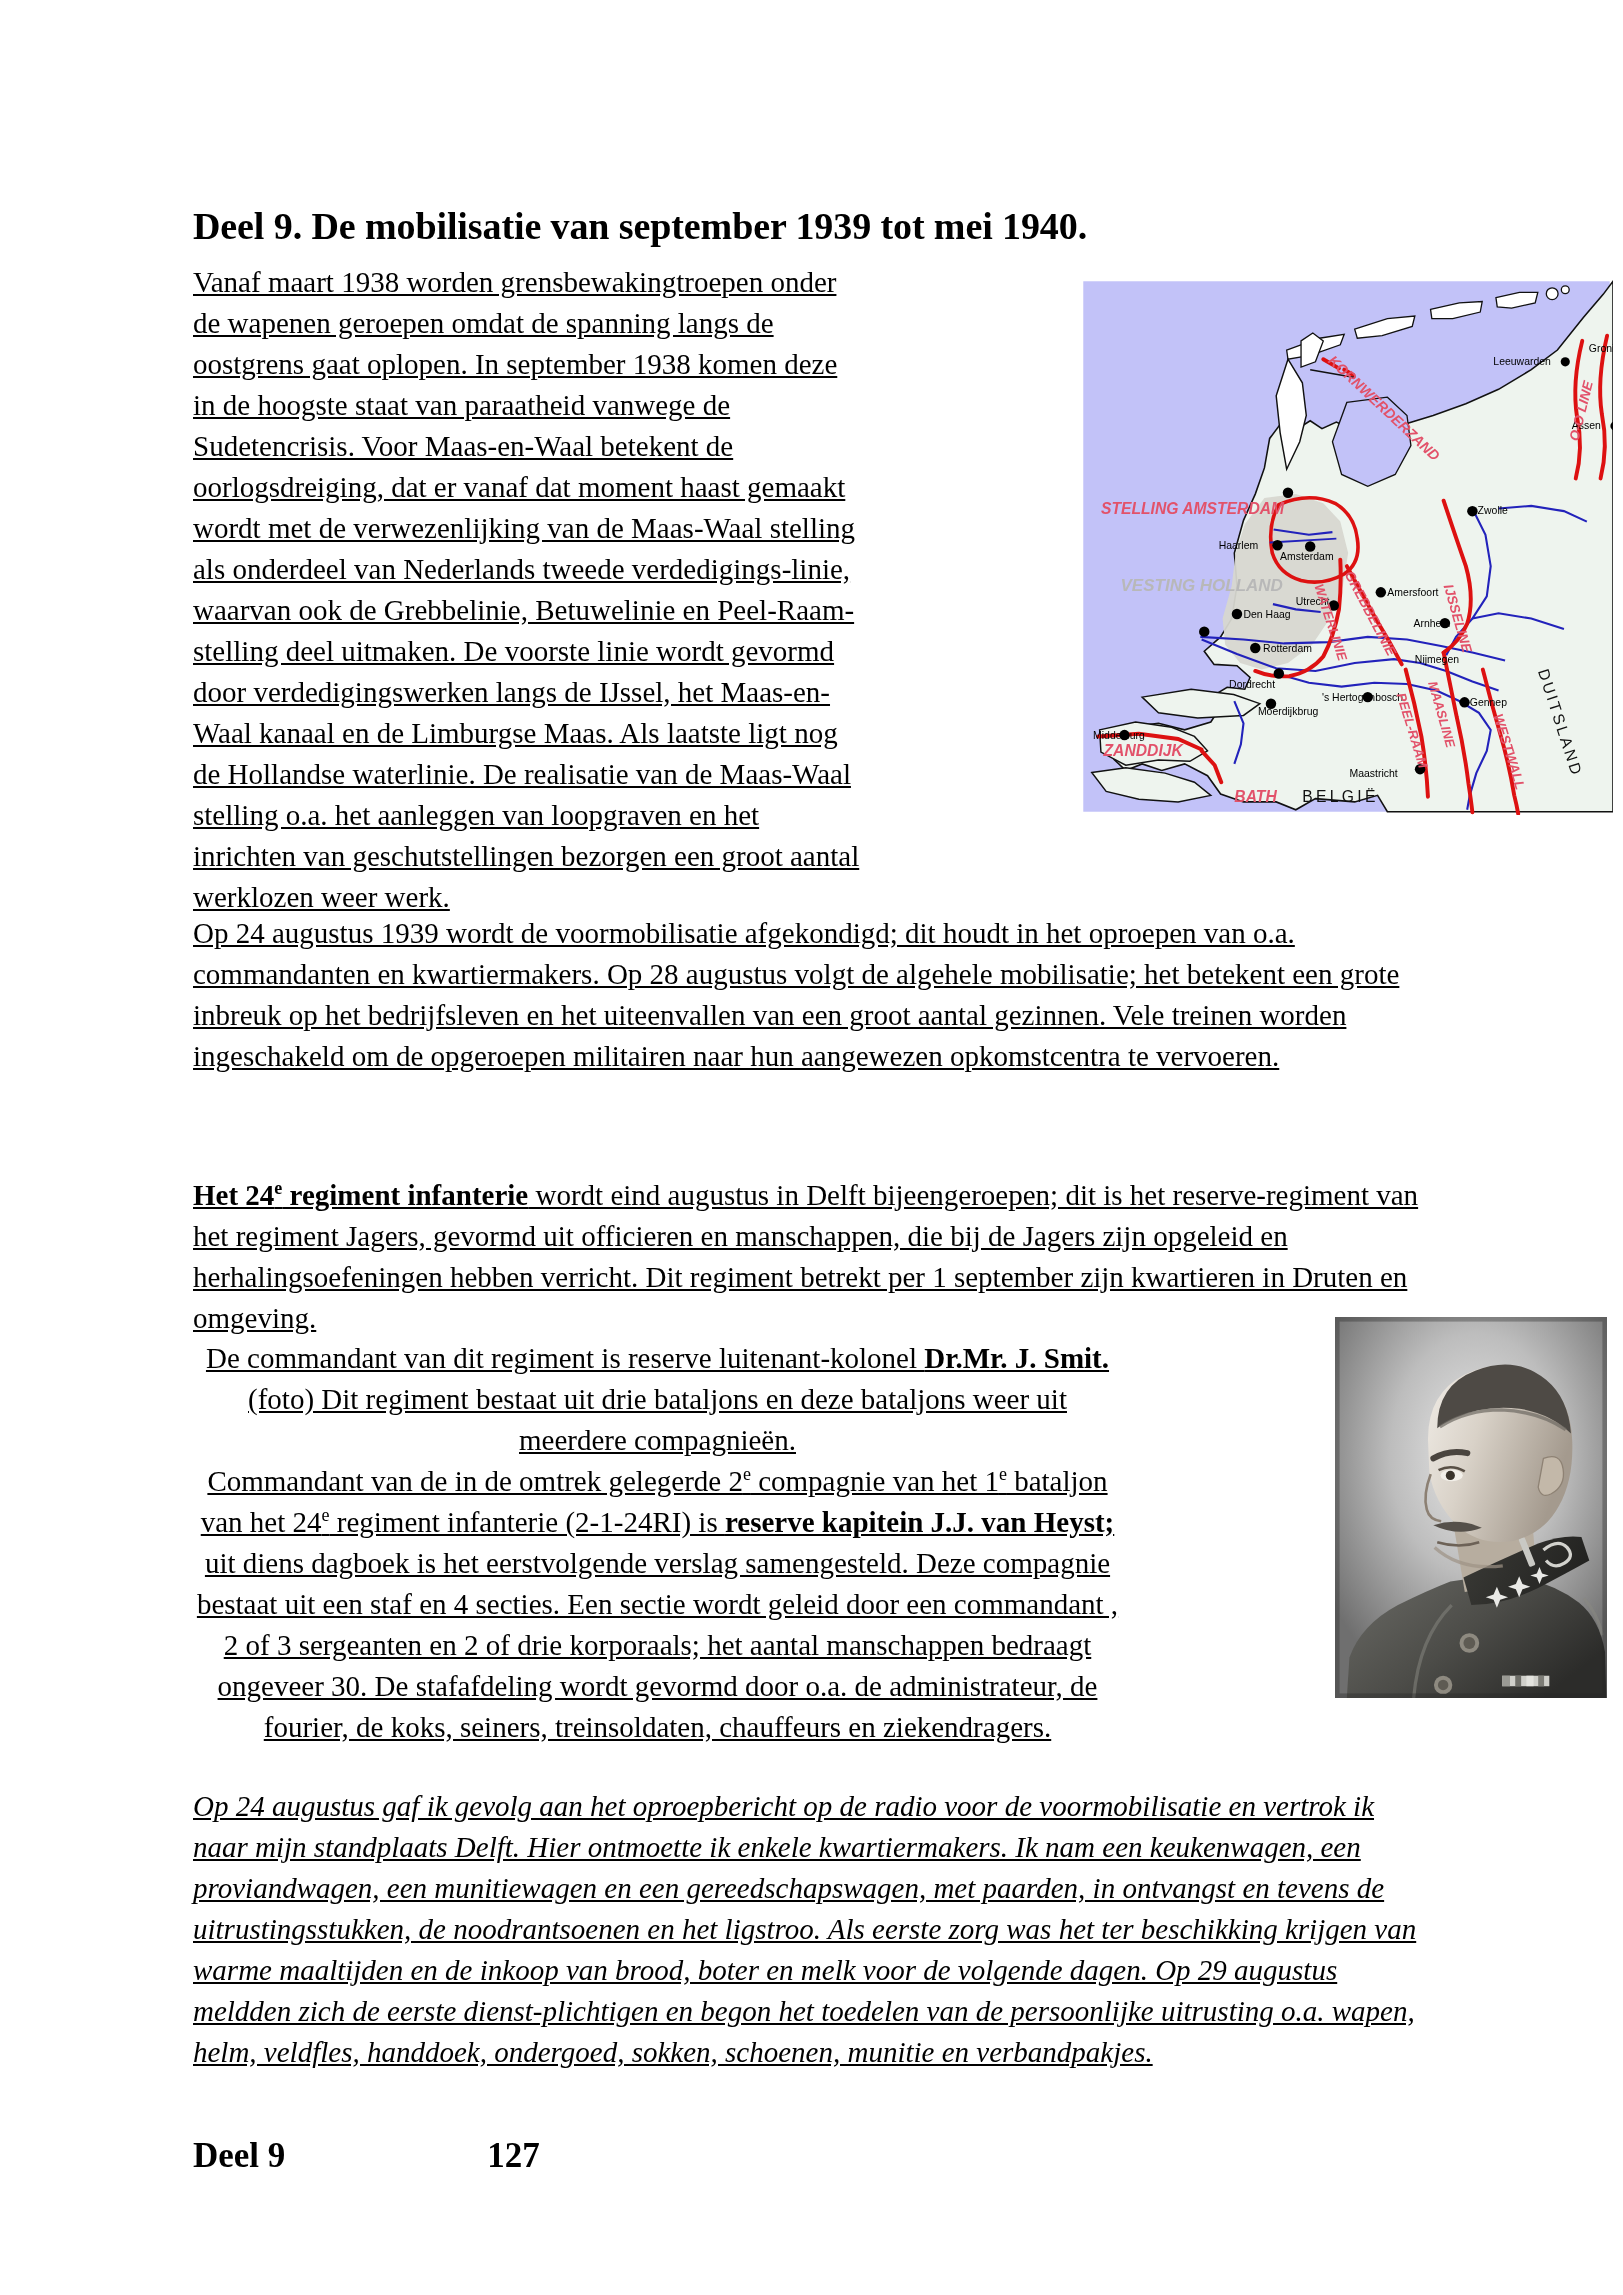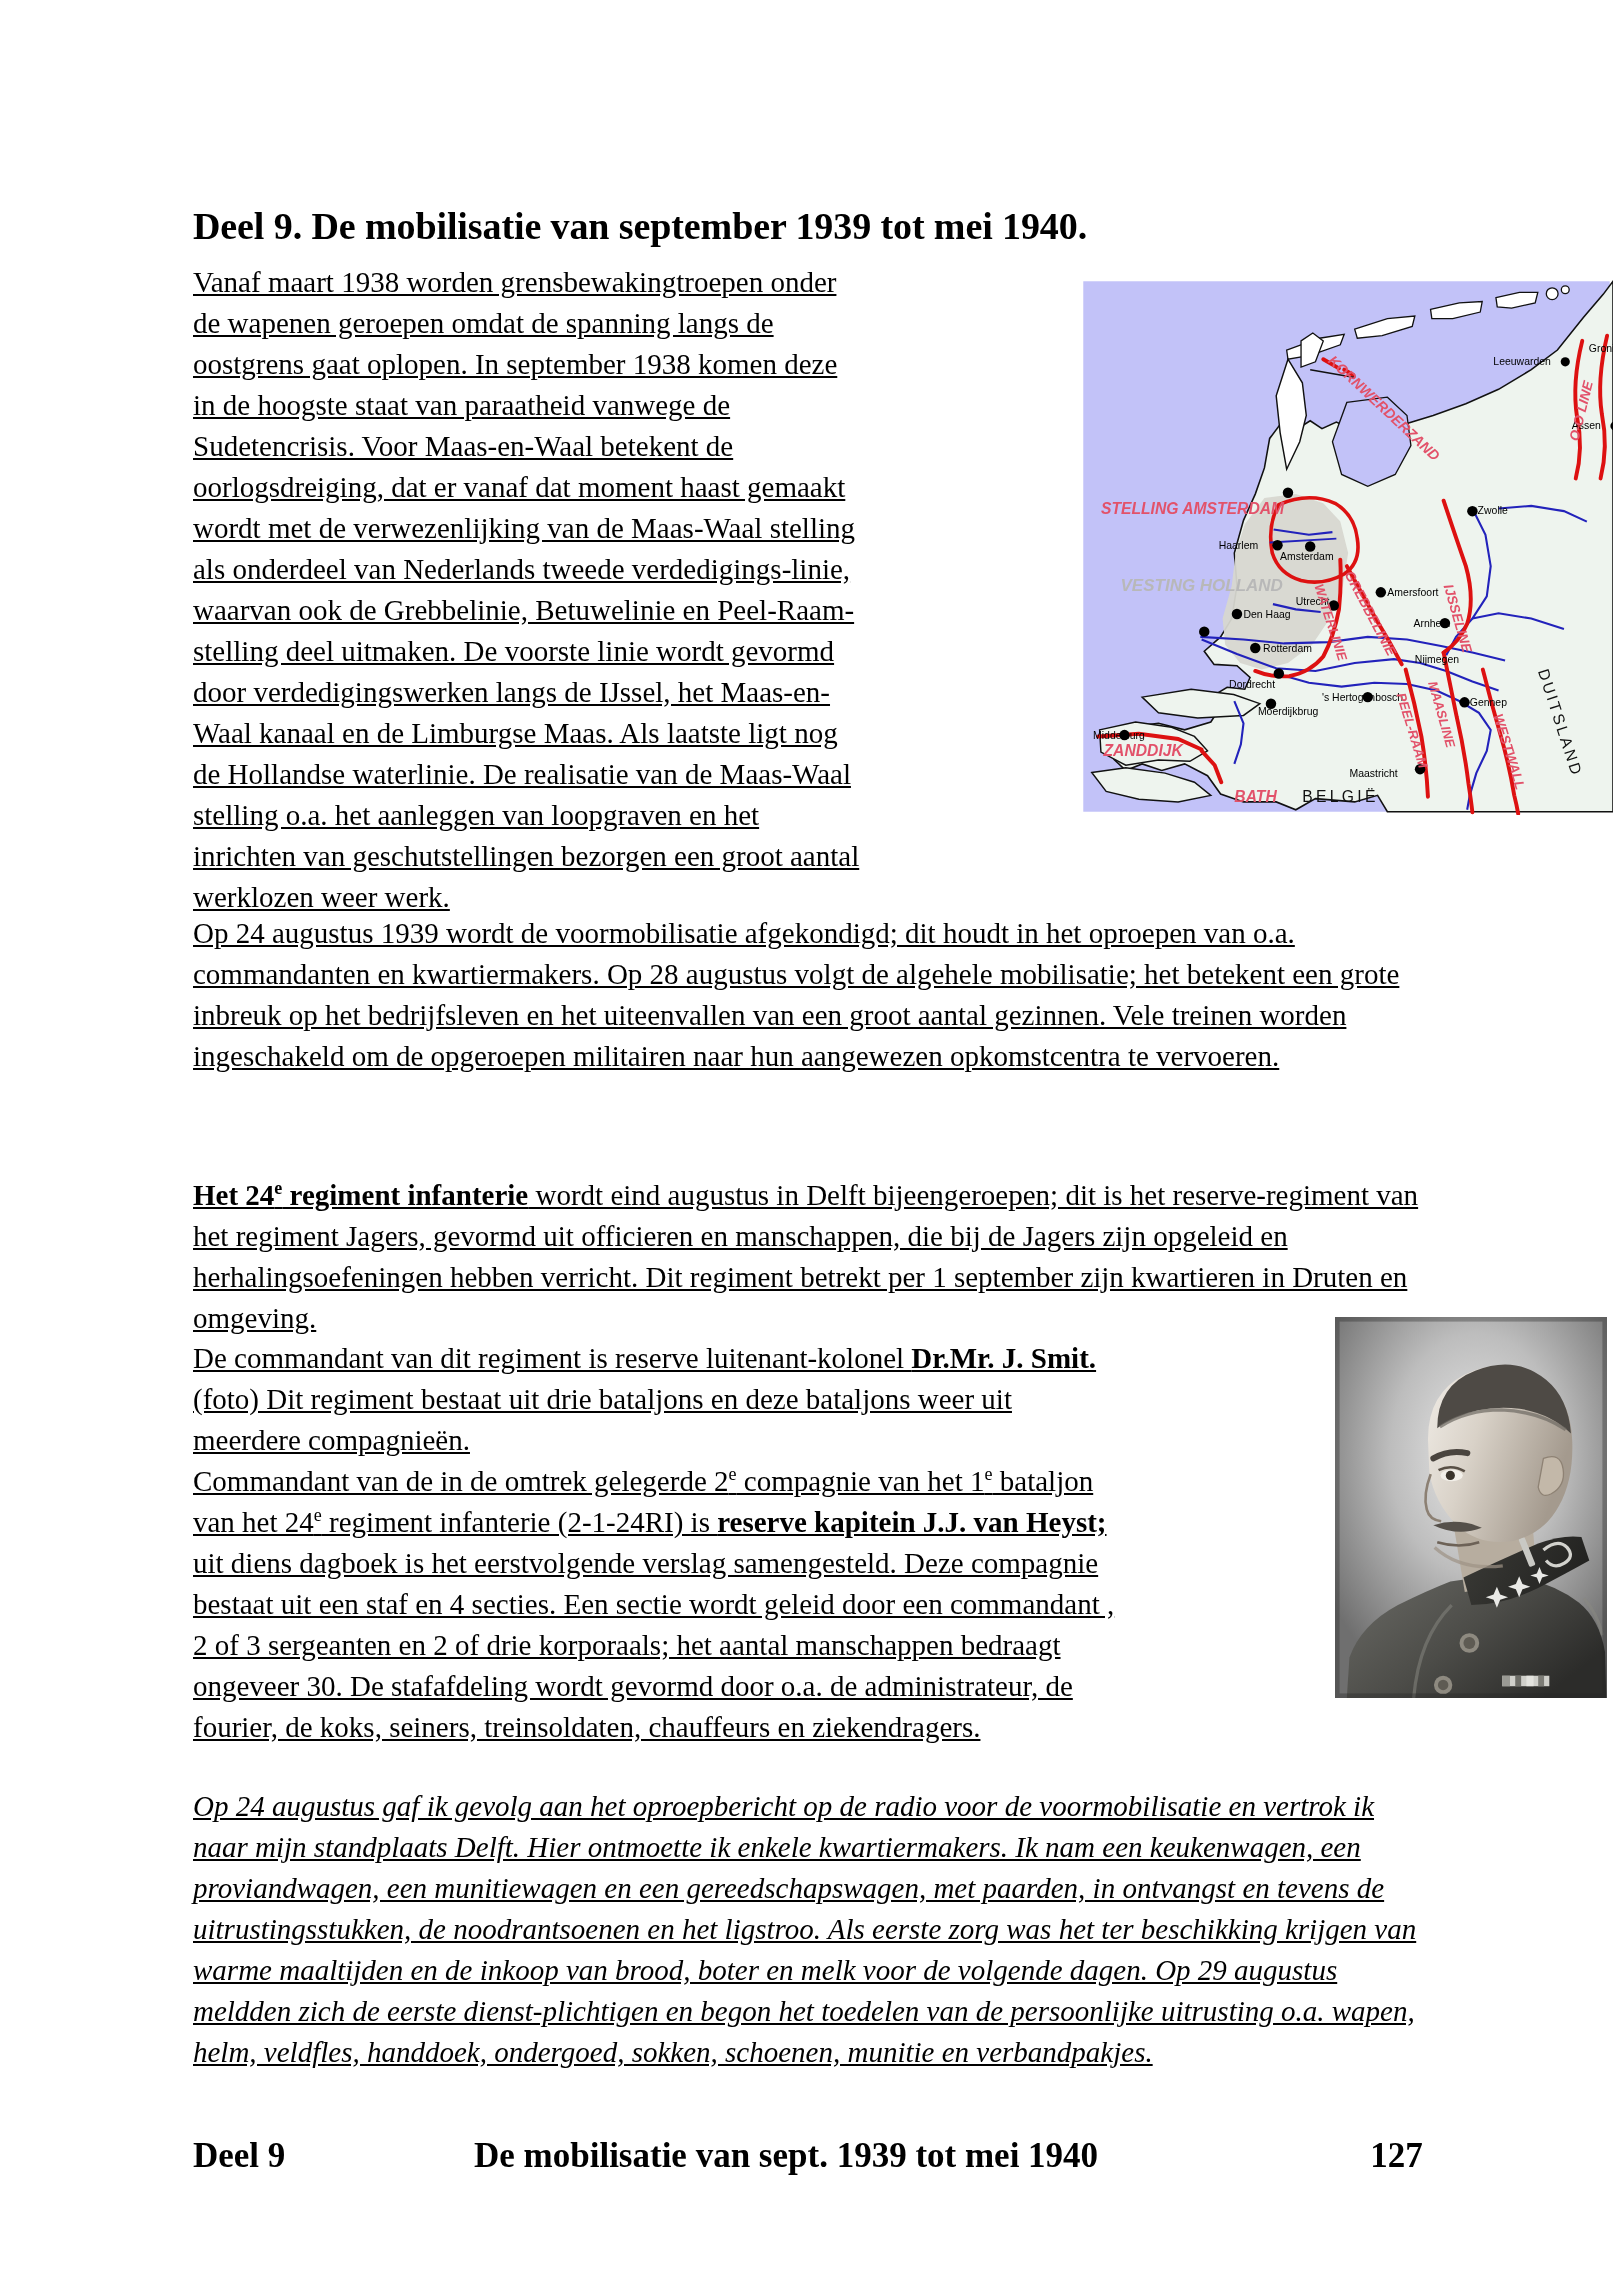--- a/index.html
+++ b/index.html
@@ -277,21 +277,21 @@
   </figure>
 
   <p class="body-text intro-col" style="margin:0;">Vanaf maart 1938 worden grensbewakingtroepen onder de wapenen geroepen omdat de spanning langs de oostgrens gaat oplopen. In september 1938 komen deze in de hoogste staat van paraatheid vanwege de Sudetencrisis. Voor Maas-en-Waal betekent de oorlogsdreiging, dat er vanaf dat moment haast gemaakt wordt met de verwezenlijking van de Maas-Waal stelling als onderdeel van Nederlands tweede verdedigings-linie, waarvan ook de Grebbelinie, Betuwelinie en Peel-Raam-stelling deel uitmaken. De voorste linie wordt gevormd door verdedigingswerken langs de IJssel, het Maas-en-Waal kanaal en de Limburgse Maas. Als laatste ligt nog de Hollandse waterlinie. De realisatie van de Maas-Waal stelling o.a. het aanleggen van loopgraven en het inrichten van geschutstellingen  bezorgen een groot aantal werklozen weer werk.</p>
 
   <p class="body-text para-wide" id="para-mobilisatie" style="margin:0;">Op 24 augustus 1939 wordt de voormobilisatie afgekondigd; dit houdt in het oproepen van o.a. commandanten en kwartiermakers. Op 28 augustus volgt de algehele mobilisatie; het betekent een grote inbreuk op het bedrijfsleven en het uiteenvallen van een groot aantal gezinnen. Vele treinen worden ingeschakeld om de opgeroepen militairen naar hun aangewezen opkomstcentra te vervoeren.</p>
 
   <p class="body-text para-wide" id="para-regiment" style="margin:0;">
     <b>Het 24</b><b><sup>e</sup></b><b> regiment infanterie</b><span> wordt eind augustus in Delft bijeengeroepen; dit is het reserve-regiment van het regiment Jagers, gevormd uit officieren en manschappen, die bij de Jagers zijn opgeleid en herhalingsoefeningen hebben verricht. Dit regiment betrekt per 1 september zijn kwartieren in Druten en omgeving.</span>
   </p>
 
-  <p class="body-text photo-col" style="margin:0;">
+  <p class="body-text photo-col" style="margin:0;text-align:center;">
     <span>De commandant van dit regiment is reserve luitenant-kolonel </span><b>Dr.Mr. J. Smit.</b><span>(foto)  Dit regiment bestaat uit drie bataljons en deze bataljons weer uit meerdere compagnieën.</span><br>
     <span>Commandant van de in de omtrek gelegerde 2</span><sup>e</sup><span> compagnie van het 1</span><sup>e</sup><span> bataljon van het 24</span><sup>e</sup><span> regiment infanterie (2-1-24RI) is </span><b>reserve kapitein J.J. van Heyst;</b><span> uit diens dagboek is het eerstvolgende verslag samengesteld. Deze compagnie bestaat uit een staf en 4 secties. Een sectie wordt geleid door een commandant , 2 of 3 sergeanten en 2 of drie korporaals; het aantal manschappen bedraagt ongeveer 30. De stafafdeling wordt gevormd door  o.a. de administrateur, de fourier, de koks, seiners, treinsoldaten, chauffeurs en ziekendragers.</span>
   </p>
 
   <figure class="portrait" style="margin:0;">
     <svg viewBox="0 0 415 582" preserveAspectRatio="none">
       <defs>
         <radialGradient id="bgGlow" cx="52%" cy="36%" r="66%">
           <stop offset="0%" stop-color="#e8e8e8"></stop>
           <stop offset="48%" stop-color="#bdbdbd"></stop>
@@ -373,18 +373,17 @@
       </g>
 
       <rect x="0" y="0" width="415" height="582" fill="none" stroke="#262626" stroke-width="14" opacity="0.35"></rect>
     </svg>
   </figure>
 
   <p class="body-text italic para-wide" id="para-diary" style="margin:0;">Op 24 augustus gaf ik gevolg aan het oproepbericht op de radio voor de voormobilisatie en vertrok ik naar mijn standplaats Delft. Hier ontmoette ik enkele kwartiermakers. Ik nam een keukenwagen, een proviandwagen, een munitiewagen en een gereedschapswagen, met paarden,  in ontvangst en tevens de uitrustingsstukken, de noodrantsoenen en het ligstroo. Als eerste zorg was het ter beschikking krijgen van warme maaltijden en de inkoop van brood, boter en melk voor de volgende dagen. Op 29 augustus meldden zich de eerste dienst-plichtigen en begon het toedelen van de persoonlijke uitrusting o.a. wapen, helm, veldfles, handdoek, ondergoed, sokken, schoenen, munitie en verbandpakjes.</p>
 
   <div class="footer">
     <span class="f-left">Deel 9</span>
-    <span class="f-center">De mobilisatie van sept. 1939 tot mei 1940</span>
     <span class="f-right">127</span>
   </div>
 
 </div>
 
 
 </body></html>

